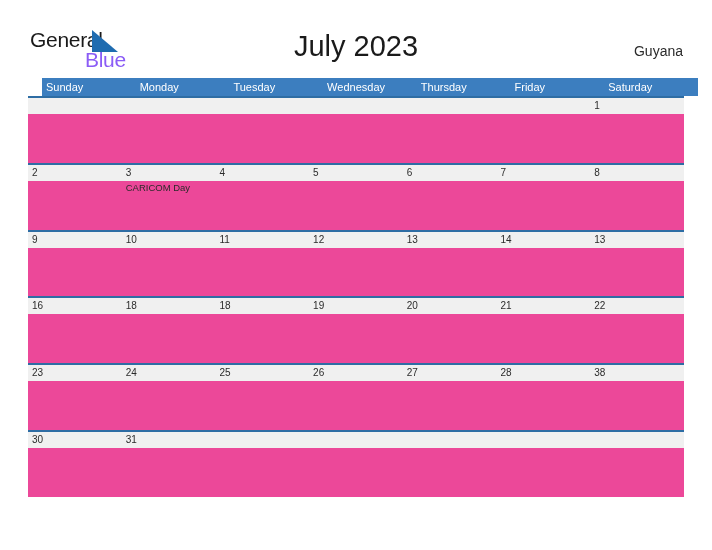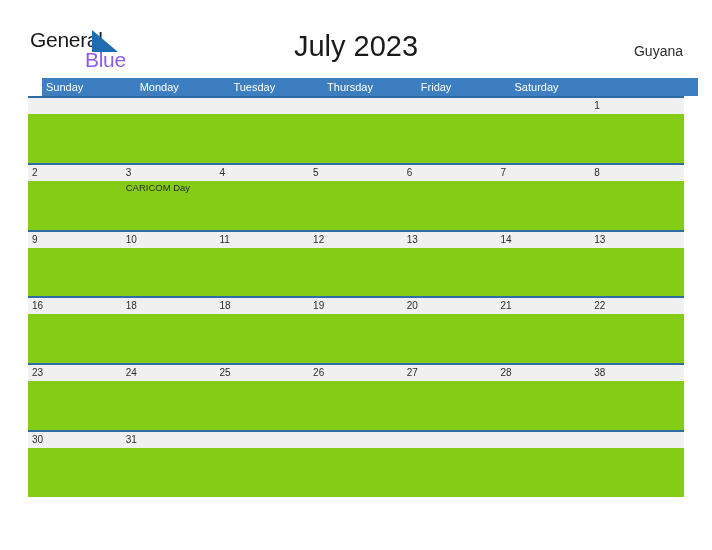--- a/index.html
+++ b/index.html
@@ -147,21 +147,21 @@
     font-family: "Liberation Sans", sans-serif;
     padding-left: 4px;
     line-height: 16px;
   }
   .events-band {
     position: absolute;
     left: 0;
     top: 18px;
     width: 656px;
     height: 48.8px;
-    background: #84cc16;
+    background: #ec4899;
     display: flex;
   }
   .event-cell {
     width: 93.714px;
     height: 48.8px;
     padding-left: 4px;
     padding-top: 1px;
   }
   .event-text {
     font-size: 9.5px;
@@ -192,20 +192,21 @@
 
     <div class="country">Guyana</div>
   </div>
 
   <div class="calendar">
 
     <div class="dow-row">
       <div class="dow-cell">Sunday</div>
       <div class="dow-cell">Monday</div>
       <div class="dow-cell">Tuesday</div>
+      <div class="dow-cell">Wednesday</div>
       <div class="dow-cell">Thursday</div>
       <div class="dow-cell">Friday</div>
       <div class="dow-cell">Saturday</div>
     </div>
 
     <div id="weeks-container">
         <div class="week">
           <div class="week-top-border"></div>
           <div class="daynum-band">
             <div class="daynum-cell"></div>

